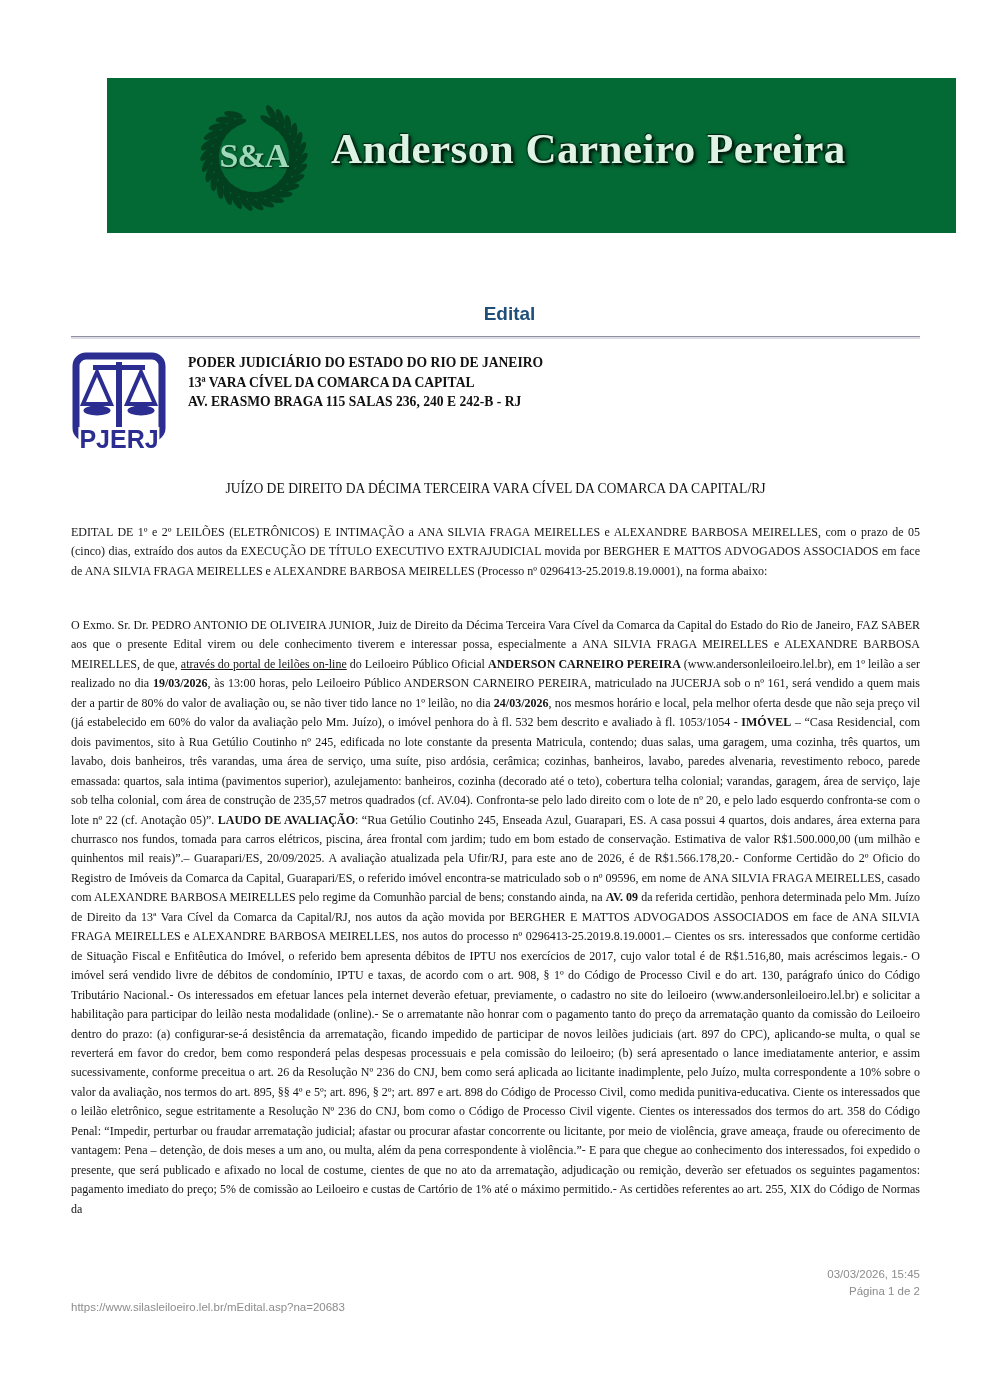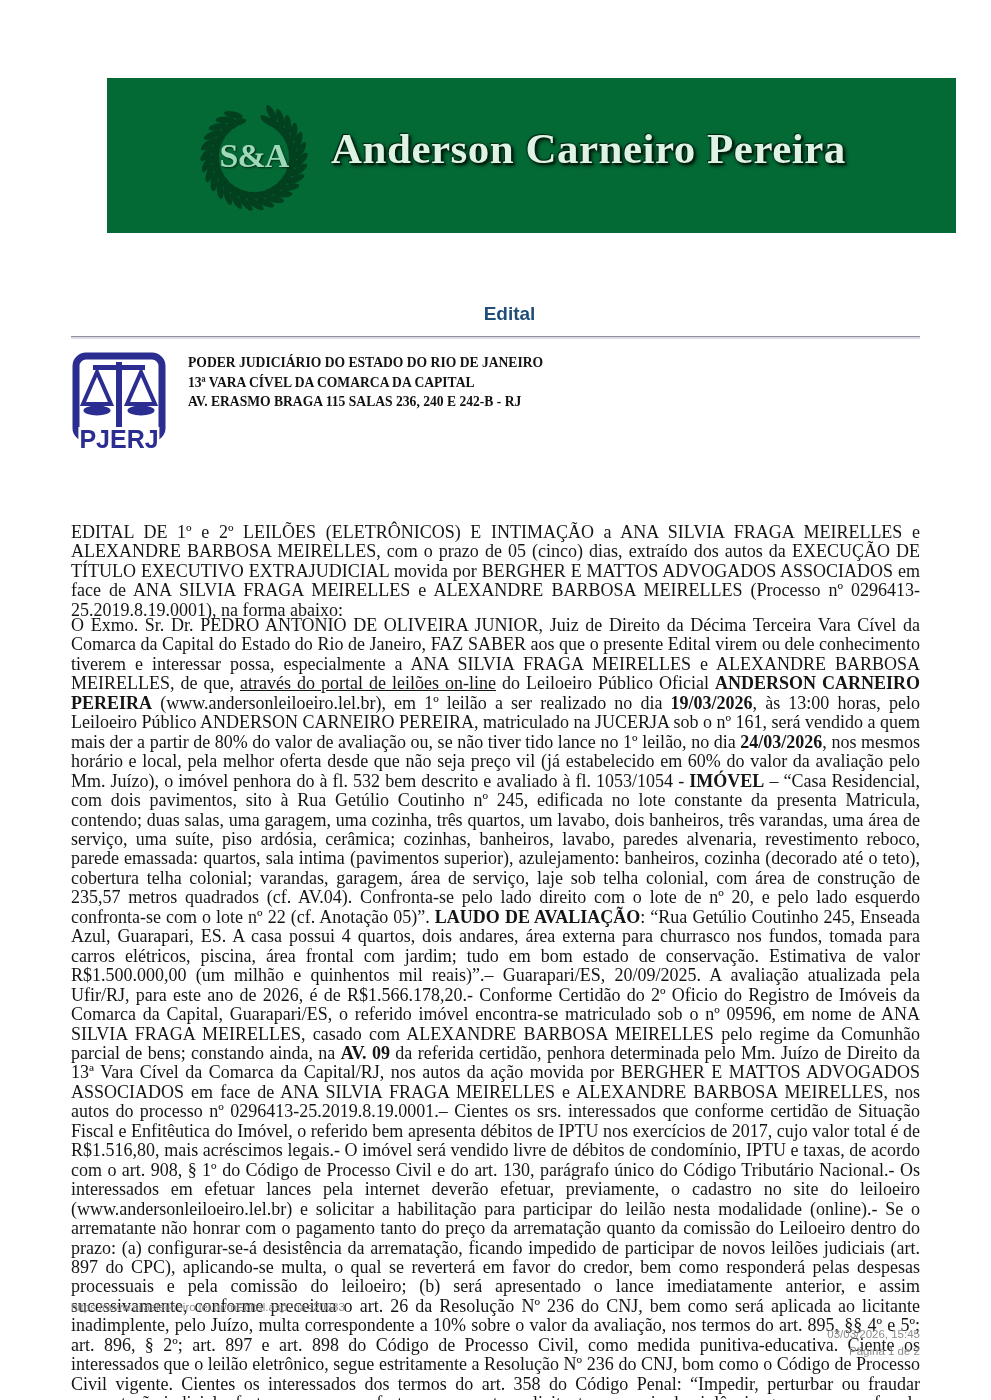--- a/index.html
+++ b/index.html
@@ -87,36 +87,36 @@
   }
   .phone-link { color: #0018d8; text-decoration: underline; cursor: pointer; }
 
   
   .doc-heading {
     position: absolute; left: 0; top: 481px; width: 991px;
     text-align: center; font-size: 13.6px; color: #111;
   }
   .para {
     position: absolute; left: 71px; width: 849px;
-    font-size: 18px; line-height: 19.45px;
+    font-size: 12px; line-height: 19.45px;
     text-align: justify; color: #151515;
   }
   .para1 { top: 523px; }
   .para2 { top: 616px; }
   .seg-bold { font-weight: bold; }
   .seg-underline { text-decoration: underline; }
 
   
   .footer-url {
     position: absolute; left: 71px; top: 1301px;
     font-family: "Liberation Sans", sans-serif;
     font-size: 11.5px; color: #8c8c8c;
   }
   .footer-right {
-    position: absolute; right: 71px; top: 1326px;
+    position: absolute; right: 71px; top: 1266px;
     font-family: "Liberation Sans", sans-serif;
     font-size: 11.5px; line-height: 16.5px; color: #8c8c8c;
     text-align: right;
   }
 </style>
 </head>
 <body>
 
 <div class="page">
 
@@ -202,20 +202,21 @@
       </svg>
       <div class="pjerj-label">PJERJ</div>
     </div>
     <div class="court-info">
       <div>PODER JUDICIÁRIO DO ESTADO DO RIO DE JANEIRO</div>
       <div>13ª VARA CÍVEL DA COMARCA DA CAPITAL</div>
       <div>AV. ERASMO BRAGA 115 SALAS 236, 240 E 242-B - RJ</div>
     </div>
   </div>
 
+  <div class="doc-heading">JUÍZO DE DIREITO DA DÉCIMA TERCEIRA VARA CÍVEL DA COMARCA DA CAPITAL/RJ</div>
 
   <div class="para para1">EDITAL DE 1º e 2º LEILÕES (ELETRÔNICOS) E INTIMAÇÃO a ANA SILVIA FRAGA MEIRELLES e ALEXANDRE BARBOSA MEIRELLES, com o prazo de 05 (cinco) dias, extraído dos autos da EXECUÇÃO DE TÍTULO EXECUTIVO EXTRAJUDICIAL movida por BERGHER E MATTOS ADVOGADOS ASSOCIADOS em face de ANA SILVIA FRAGA MEIRELLES e ALEXANDRE BARBOSA MEIRELLES (Processo nº 0296413-25.2019.8.19.0001), na forma abaixo:</div>
   <div class="para para2"><span>O Exmo. Sr. Dr. PEDRO ANTONIO DE OLIVEIRA JUNIOR, Juiz de Direito da Décima Terceira Vara Cível da Comarca da Capital do Estado do Rio de Janeiro, FAZ SABER aos que o presente Edital virem ou dele conhecimento tiverem e interessar possa, especialmente a ANA SILVIA FRAGA MEIRELLES e ALEXANDRE BARBOSA MEIRELLES, de que,  </span><span class="seg-underline">através do portal de leilões on-line</span><span> do Leiloeiro Público Oficial </span><span class="seg-bold">ANDERSON CARNEIRO PEREIRA</span><span> (www.andersonleiloeiro.lel.br), em 1º leilão a ser realizado no dia </span><span class="seg-bold">19/03/2026</span><span>, às 13:00 horas, pelo Leiloeiro Público ANDERSON CARNEIRO PEREIRA, matriculado na JUCERJA sob o nº 161, será vendido a quem mais der a partir de 80% do valor de avaliação ou, se não tiver tido lance no 1º leilão,  no dia </span><span class="seg-bold">24/03/2026</span><span>, nos mesmos horário e local, pela melhor oferta desde que não seja preço vil (já estabelecido em 60% do valor da avaliação pelo Mm. Juízo), o imóvel penhora do à fl. 532 bem descrito e avaliado à fl. 1053/1054 - </span><span class="seg-bold">IMÓVEL</span><span> – “Casa Residencial, com dois pavimentos, sito à Rua Getúlio Coutinho nº 245, edificada no lote constante da presenta Matricula, contendo; duas salas, uma garagem, uma cozinha, três quartos, um lavabo, dois banheiros, três varandas, uma área de serviço, uma suíte, piso ardósia, cerâmica; cozinhas, banheiros, lavabo, paredes alvenaria, revestimento reboco, parede emassada: quartos, sala intima (pavimentos superior), azulejamento: banheiros, cozinha (decorado até o teto), cobertura telha colonial; varandas, garagem, área de serviço, laje sob telha colonial, com área de construção de 235,57 metros quadrados (cf. AV.04). Confronta-se pelo lado direito com o lote de nº 20, e pelo lado esquerdo confronta-se com o lote nº 22 (cf. Anotação 05)”. </span><span class="seg-bold">LAUDO DE AVALIAÇÃO</span><span>:  “Rua Getúlio Coutinho 245, Enseada Azul, Guarapari, ES. A casa possui 4 quartos, dois andares, área externa para churrasco nos fundos, tomada para carros elétricos, piscina, área frontal com jardim; tudo em bom estado de conservação. Estimativa de valor R$1.500.000,00 (um milhão e quinhentos mil reais)”.– Guarapari/ES, 20/09/2025. A avaliação atualizada pela Ufir/RJ, para este ano de 2026, é de R$1.566.178,20.- Conforme Certidão do 2º Oficio do Registro de Imóveis da Comarca da Capital, Guarapari/ES, o referido imóvel encontra-se matriculado sob o nº 09596, em nome de ANA SILVIA FRAGA MEIRELLES, casado com ALEXANDRE BARBOSA MEIRELLES pelo regime da Comunhão parcial de bens; constando ainda, na </span><span class="seg-bold">AV. 09</span><span> da referida certidão, penhora determinada pelo Mm. Juízo de Direito da 13ª Vara Cível da Comarca da Capital/RJ, nos autos da ação movida por BERGHER E MATTOS ADVOGADOS ASSOCIADOS em face de ANA SILVIA FRAGA MEIRELLES e ALEXANDRE BARBOSA MEIRELLES, nos autos do processo nº 0296413-25.2019.8.19.0001.– Cientes os srs. interessados que conforme certidão de Situação Fiscal e Enfitêutica do Imóvel, o referido bem apresenta débitos de IPTU nos exercícios de 2017, cujo valor total é de R$1.516,80, mais acréscimos legais.- O imóvel será vendido livre de débitos de condomínio, IPTU e taxas, de acordo com o art. 908, § 1º do Código de Processo Civil e do art. 130, parágrafo único do Código Tributário Nacional.- Os interessados em efetuar lances pela internet deverão efetuar, previamente, o cadastro no site do leiloeiro (www.andersonleiloeiro.lel.br) e solicitar a habilitação para participar do leilão nesta modalidade (online).- Se o arrematante não honrar com o pagamento tanto do preço da arrematação quanto da comissão do Leiloeiro dentro do prazo: (a) configurar-se-á desistência da arrematação, ficando impedido de participar de novos leilões judiciais (art. 897 do CPC), aplicando-se multa, o qual se reverterá em favor do credor, bem como responderá pelas despesas processuais e pela comissão do leiloeiro; (b) será apresentado o lance imediatamente anterior, e assim sucessivamente, conforme preceitua o art. 26 da Resolução Nº 236 do CNJ, bem como será aplicada ao licitante inadimplente, pelo Juízo, multa correspondente a 10% sobre o valor da avaliação, nos termos do art. 895, §§ 4º e 5º; art. 896, § 2º; art. 897 e art. 898 do Código de Processo Civil, como medida punitiva-educativa. Ciente os interessados que o leilão eletrônico, segue estritamente a Resolução Nº 236 do CNJ, bom como o Código de Processo Civil vigente. Cientes os interessados dos termos do art. 358 do Código Penal: “Impedir, perturbar ou fraudar arrematação judicial; afastar ou procurar afastar concorrente ou licitante, por meio de violência, grave ameaça, fraude ou oferecimento de vantagem: Pena – detenção, de dois meses a um ano, ou multa, além da pena correspondente à violência.”- E para que chegue ao conhecimento dos interessados, foi expedido o presente, que será publicado e afixado no local de costume, cientes de que no ato da arrematação, adjudicação ou remição, deverão ser efetuados os seguintes pagamentos: pagamento imediato do preço; 5% de comissão ao Leiloeiro e custas de Cartório de 1% até o máximo permitido.- As certidões referentes ao art. 255, XIX do Código de Normas da</span></div>
 
   <div class="footer-url">https://www.silasleiloeiro.lel.br/mEdital.asp?na=20683</div>
   <div class="footer-right">
     <div>03/03/2026, 15:45</div>
     <div>Página 1 de 2</div>
   </div>
 

